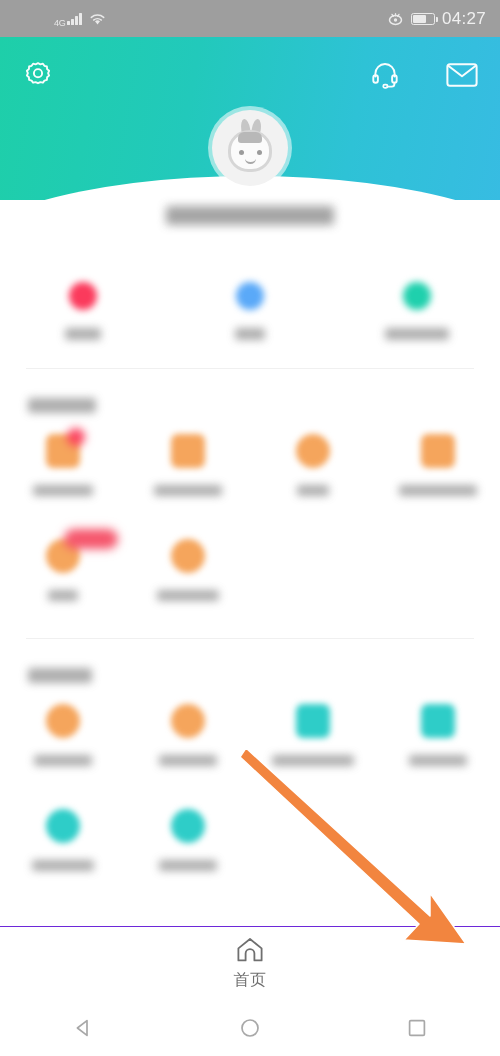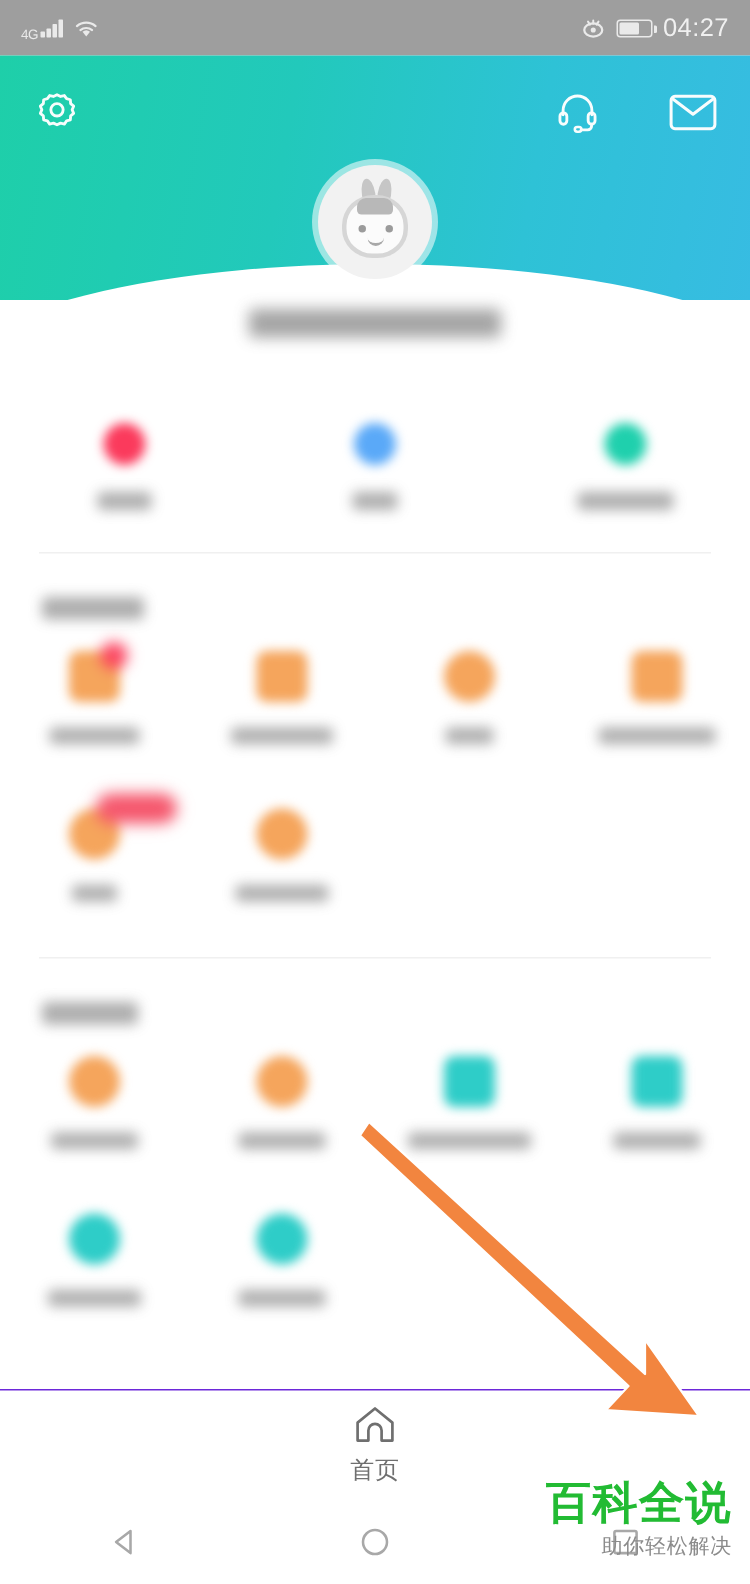--- a/index.html
+++ b/index.html
@@ -17,21 +17,21 @@
 
   
   .statusbar {
     position:absolute; top:0; left:0; width:500px; height:37px;
     background:#9e9e9e;
     display:flex; align-items:center; justify-content:space-between;
     padding:0 14px;
   }
   .sb-left, .sb-right { display:flex; align-items:center; gap:7px; }
   .sb-4g { font-size:9px; color:#e9e9e9; font-weight:normal; letter-spacing:-.3px;
-           align-self:flex-start; margin-top:9px; margin-right:-5px;}
+           align-self:flex-start; margin-top:9px; margin-right:-5px;margin-left:40px;}
   .bars { display:flex; align-items:flex-end; gap:1.5px; height:13px; }
   .bars i { display:block; width:2.5px; background:#eaeaea; border-radius:.5px; }
   .bars i:nth-child(1){height:4px}.bars i:nth-child(2){height:6.5px}
   .bars i:nth-child(3){height:9px}.bars i:nth-child(4){height:12px}
   .sb-time { color:#f0f0f0; font-size:17px; letter-spacing:.3px; }
   .battery { width:24px; height:12px; border:1.6px solid #eaeaea; border-radius:2.5px;
              position:relative; }
   .battery::after { content:""; position:absolute; right:-4px; top:3px; width:2px;
                     height:5px; background:#eaeaea; border-radius:0 1px 1px 0; }
   .battery b { position:absolute; left:1px; top:1px; bottom:1px; width:58%;
@@ -349,24 +349,20 @@
 
   <div class="tabbar">
     <div class="tab">
       <svg width="30" height="28" viewBox="0 0 30 28">
         <path d="M3.4 12.4 L15 3 L26.6 12.4 V24.4 H19.4 V17.6 a4.4 4.4 0 0 0-8.8 0 V24.4 H3.4 Z" fill="none" stroke="#6f6f6f" stroke-width="1.8" stroke-linejoin="round"></path>
       </svg>
       <span class="tab-label">首页</span>
     </div>
   </div>
 
-  <div class="watermark">
-    <div class="wm-main">百科全说</div>
-    <div class="wm-sub">助你轻松解决</div>
-  </div>
 
   <div class="androidnav">
     <div class="anav">
       <svg width="22" height="22" viewBox="0 0 22 22">
         <path d="M15 3.6 L5.4 11 L15 18.4 Z" fill="none" stroke="#a8a8a8" stroke-width="1.7" stroke-linejoin="round"></path>
       </svg>
     </div>
     <div class="anav">
       <svg width="22" height="22" viewBox="0 0 22 22">
         <circle cx="11" cy="11" r="8" fill="none" stroke="#a8a8a8" stroke-width="1.7"></circle>

